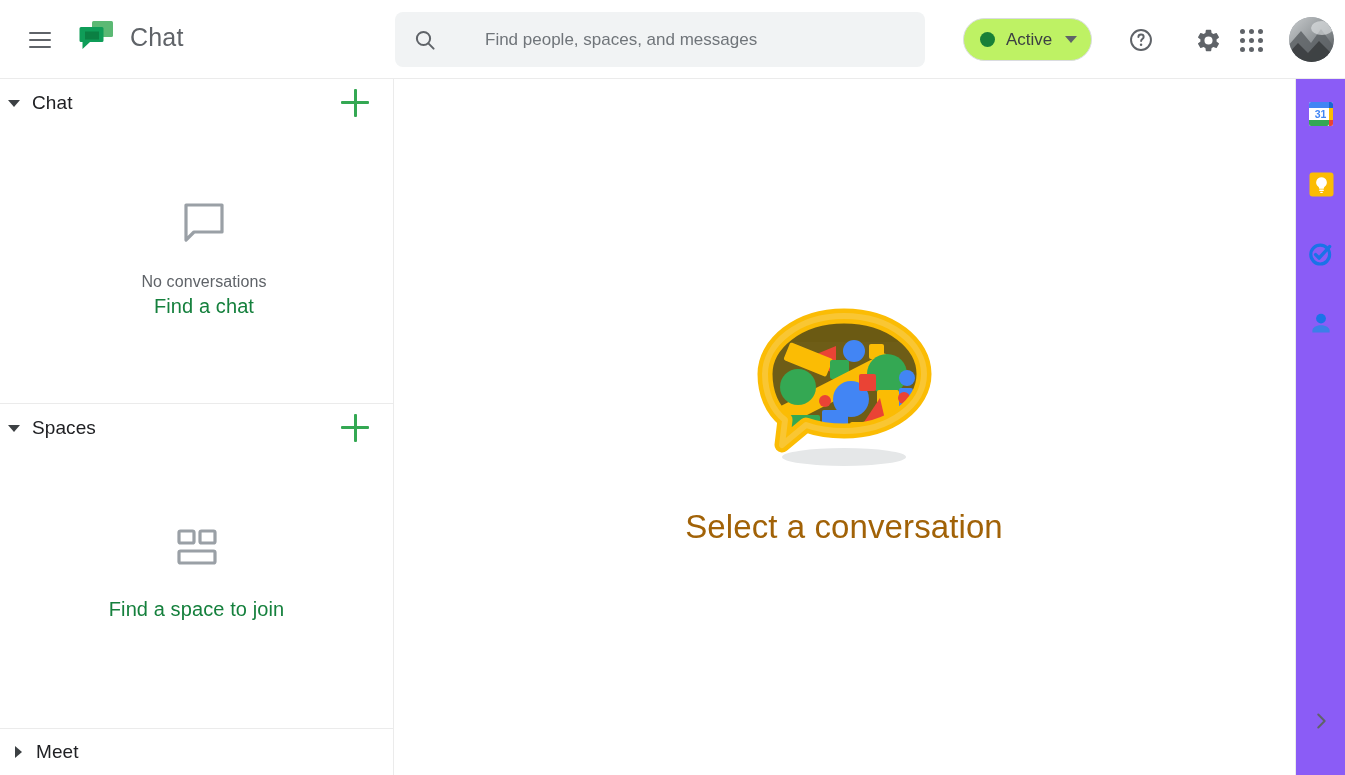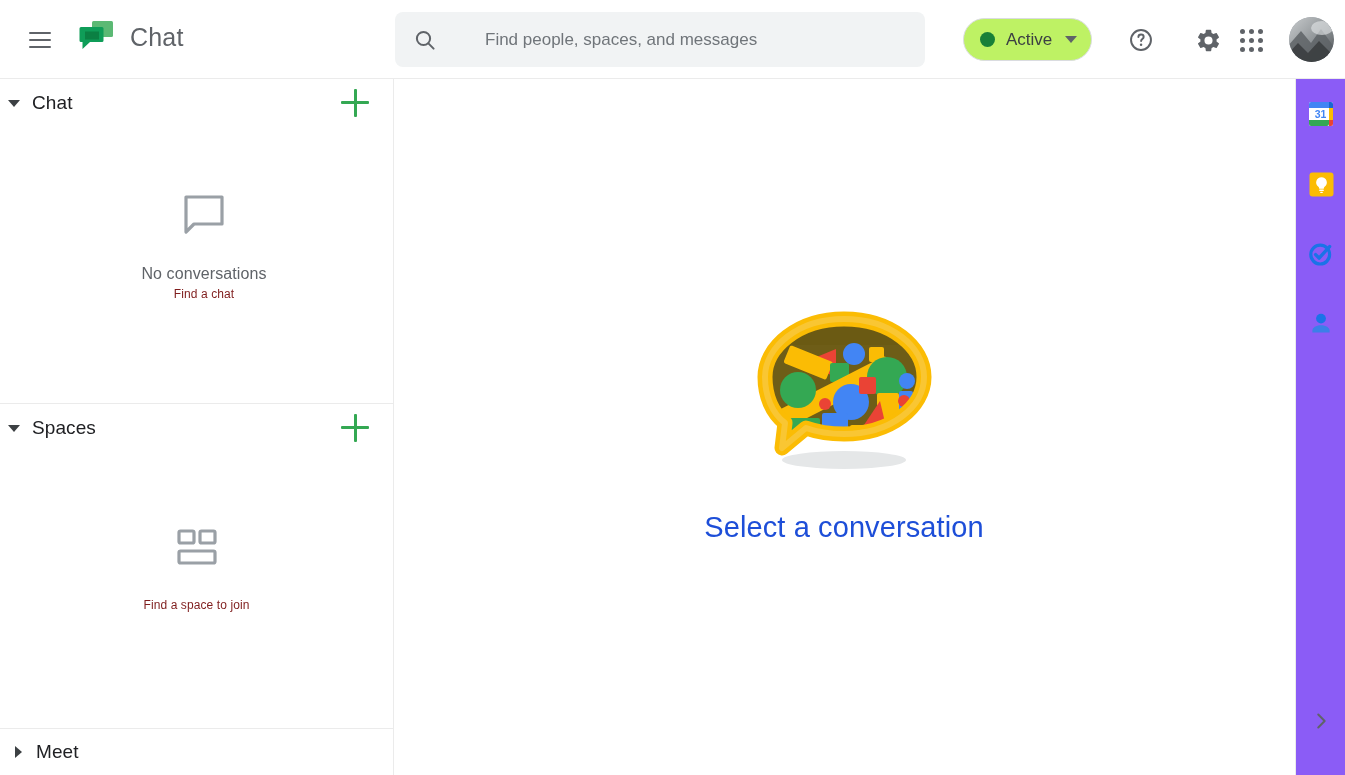--- a/index.html
+++ b/index.html
@@ -235,32 +235,32 @@
     height: 46px;
   }
   #meet-section .section-header { height: 46px; }
 
   .empty-state {
     position: absolute;
     left: 0;
     width: 393px;
     text-align: center;
   }
-  #chat-empty { top: 112px; padding-left: 15px; }
+  #chat-empty { top: 120px; padding-left: 15px; }
   #spaces-empty { top: 445px; }
   .empty-icon { display: block; margin: 0 auto 22px; }
   .empty-title {
     font-size: 16px;
     color: #5f6368;
     margin-bottom: 4px;
     letter-spacing: 0.1px;
   }
   .empty-link {
-    font-size: 12px;
-    color: #7f1d1d;
+    font-size: 20px;
+    color: #15803d;
     cursor: pointer;
     letter-spacing: 0.1px;
     text-decoration: none;
   }
 
   
   #main {
     position: absolute;
     left: 394px; top: 79px;
     width: 900px;
@@ -273,22 +273,22 @@
   }
   #main-inner {
     display: flex;
     flex-direction: column;
     align-items: center;
     margin-top: -6px;
   }
   #hero-illustration { display: block; }
   #main-title {
     margin-top: 36px;
-    font-size: 29px;
-    color: #1d4ed8;
+    font-size: 33px;
+    color: #a16207;
     font-weight: 400;
     letter-spacing: 0.1px;
     white-space: nowrap;
   }
 
   
   #rightrail {
     position: absolute;
     left: 1295px; top: 79px;
     width: 54px;

